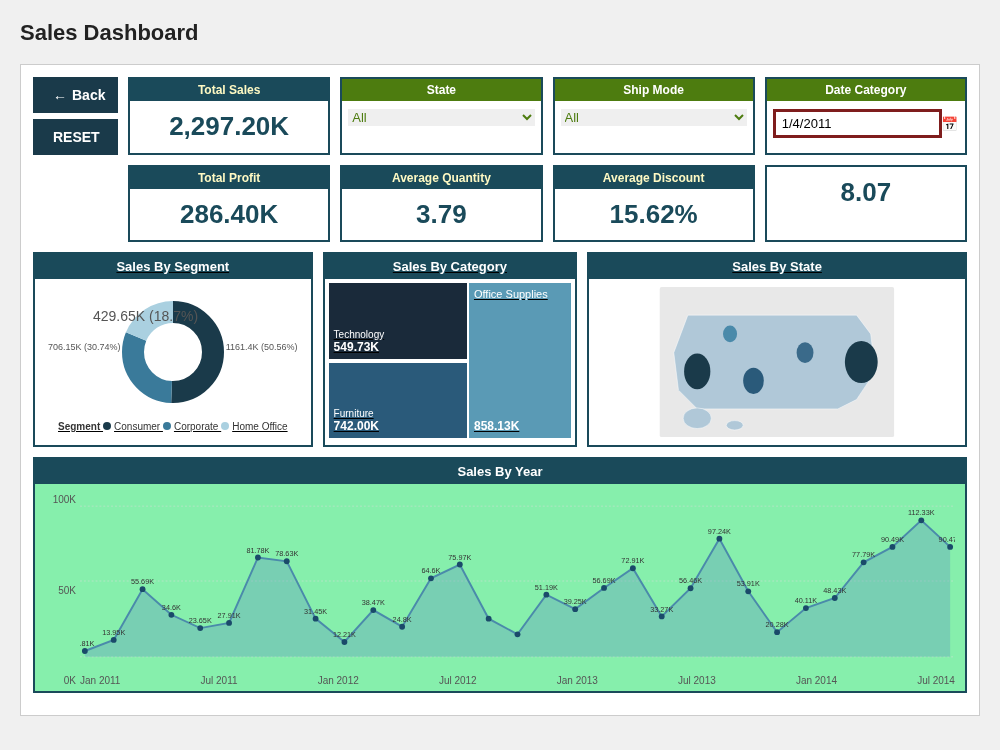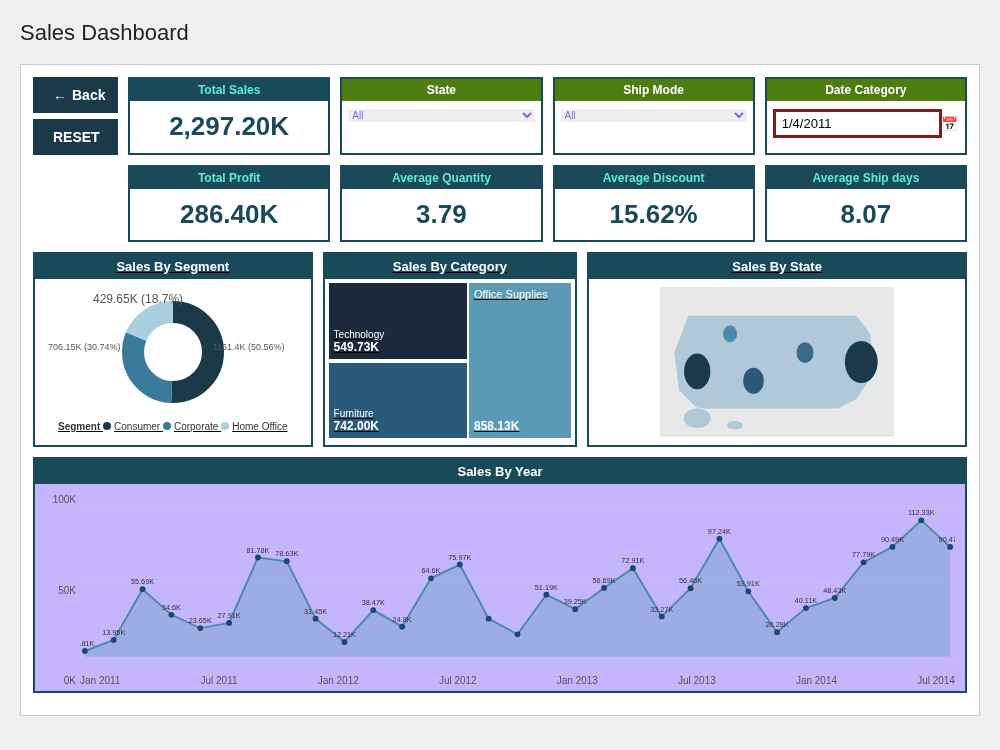--- a/index.html
+++ b/index.html
@@ -1,57 +1,57 @@
 <!DOCTYPE html>
 <html><head>
   <meta charset="utf-8">
   <style>
     * { box-sizing: border-box; margin: 0; padding: 0; }
     body { background: #f0f0f0; font-family: 'Segoe UI', Arial, sans-serif; padding: 20px; }
 
-    .page-title { font-size: 22px; font-weight: normal; color: #222; margin-bottom: 18px; }
+    .page-title { font-size: 22px; font-weight: bold; color: #222; margin-bottom: 18px; }
 
     .dashboard { background: #fff; border: 1px solid #ccc; padding: 12px; width: 960px; }
 
     
     .controls-row { display: flex; gap: 10px; align-items: stretch; margin-bottom: 10px; }
 
     .back-reset-col { display: flex; flex-direction: column; gap: 6px; }
     .btn-back, .btn-reset {
       background: #1a3a4a; color: #fff; border: none; padding: 10px 20px;
       font-size: 14px; font-weight: bold; cursor: pointer; width: 85px; text-align: center;
     }
     .btn-back { display: flex; align-items: center; gap: 5px; }
 
     .metric-card {
       border: 2px solid #1a4a5a; flex: 1; min-width: 0;
     }
     .metric-card .card-header {
-      background: #1a4a5a; color: #5eead4; text-align: center;
+      background: #1a4a5a; color: #fef9c3; text-align: center;
       font-size: 12px; font-weight: bold; padding: 4px 6px;
     }
     .metric-card .card-value {
       background: #fff; color: #1a4a5a; text-align: center;
       font-size: 22px; font-weight: bold; padding: 10px 6px;
     }
     .metric-card .card-value.large { font-size: 26px; }
 
     .dropdown-card {
       border: 2px solid #1a4a5a; flex: 1; min-width: 0;
     }
     .dropdown-card .card-header {
       background: #4d7c0f; color: #fff; text-align: center;
       font-size: 12px; font-weight: bold; padding: 4px 6px;
     }
     .dropdown-card .card-body {
       background: #fff; padding: 8px 6px;
       display: flex; align-items: center; justify-content: space-between;
     }
     .dropdown-card select {
-      border: none; outline: none; font-size: 10px; width: 100%; color: #8b5cf6;
+      border: none; outline: none; font-size: 13px; width: 100%; color: #4d7c0f;
     }
     .date-input { border: 3px solid #7f1d1d; padding: 4px 6px; font-size: 13px; width: 100%; }
 
     
     .charts-row { display: flex; gap: 10px; margin-bottom: 10px; }
 
     .chart-panel {
       border: 2px solid #1a4a5a; background: #fff; flex: 1; text-decoration: underline;
     }
     .chart-panel .panel-header {
@@ -65,21 +65,21 @@
       display: flex; align-items: center; justify-content: center; position: relative; height: 130px;
     }
     .donut-legend { font-size: 10px; color: #333; margin-top: 4px; text-align: center; }
     .legend-dot { display: inline-block; width: 8px; height: 8px; border-radius: 50%; margin-right: 3px; }
 
     
     .map-container { height: 150px; display: flex; align-items: center; justify-content: center; }
 
     
     .year-panel {
-      border: 2px solid #1a4a5a; background: #c4b5fd; margin-bottom: 10px;
+      border: 2px solid #1a4a5a; background: #86efac; margin-bottom: 10px;
     }
     .year-panel .panel-header {
       background: #1a4a5a; color: #fff; text-align: center;
       font-size: 13px; font-weight: bold; padding: 5px;
     }
     .year-panel .panel-body { padding: 10px 10px 5px; }
     .grid-line { stroke: #ddd; stroke-width: 0.5; stroke-dasharray: 2,2; }
 
     .x-axis-labels { display: flex; justify-content: space-between; margin-top: 2px; font-size: 10px; color: #555; padding: 0 0; }
   </style>
@@ -146,36 +146,35 @@
       <div class="card-header">Average Quantity</div>
       <div class="card-value large">3.79</div>
     </div>
 
     <div class="metric-card">
       <div class="card-header">Average Discount</div>
       <div class="card-value large">15.62%</div>
     </div>
 
     <div class="metric-card">
-      <div class="card-header">Average Ship days</div>
       <div class="card-value large">8.07</div>
     </div>
 
   </div>
 
   <div class="charts-row">
 
     <div class="chart-panel" style="flex:1.1;">
       <div class="panel-header">Sales By Segment</div>
       <div class="panel-body">
         <div class="donut-container">
 
           <div style="position:absolute; left:5px; top:55px; font-size:9px; color:#555;">706.15K (30.74%)</div>
-          <div style="position:absolute; top:5px; left:50px; font-size:12px; color:#555;">429.65K (18.7%)</div>
-          <div style="position:absolute; right:18px; top:55px; font-size:9px; color:#555;">1161.4K (50.56%)</div>
+          <div style="position:absolute; top:21px; left:50px; font-size:14px; color:#555;">429.65K (18.7%)</div>
+          <div style="position:absolute; right:5px; top:55px; font-size:9px; color:#555;">1161.4K (50.56%)</div>
           <svg width="120" height="120" viewBox="0 0 120 120">
 
             <circle cx="60" cy="60" r="40" fill="none" stroke="#1a3a4a" stroke-width="22" stroke-dasharray="126.92 125.66" stroke-dashoffset="0" transform="rotate(-90 60 60)"></circle>
 
             <circle cx="60" cy="60" r="40" fill="none" stroke="#3a7a9a" stroke-width="22" stroke-dasharray="77.11 175.47" stroke-dashoffset="-126.92" transform="rotate(-90 60 60)"></circle>
 
             <circle cx="60" cy="60" r="40" fill="none" stroke="#aad0e0" stroke-width="22" stroke-dasharray="46.93 206.65" stroke-dashoffset="-204.03" transform="rotate(-90 60 60)"></circle>
             <circle cx="60" cy="60" r="28" fill="white"></circle>
           </svg>
         </div>

